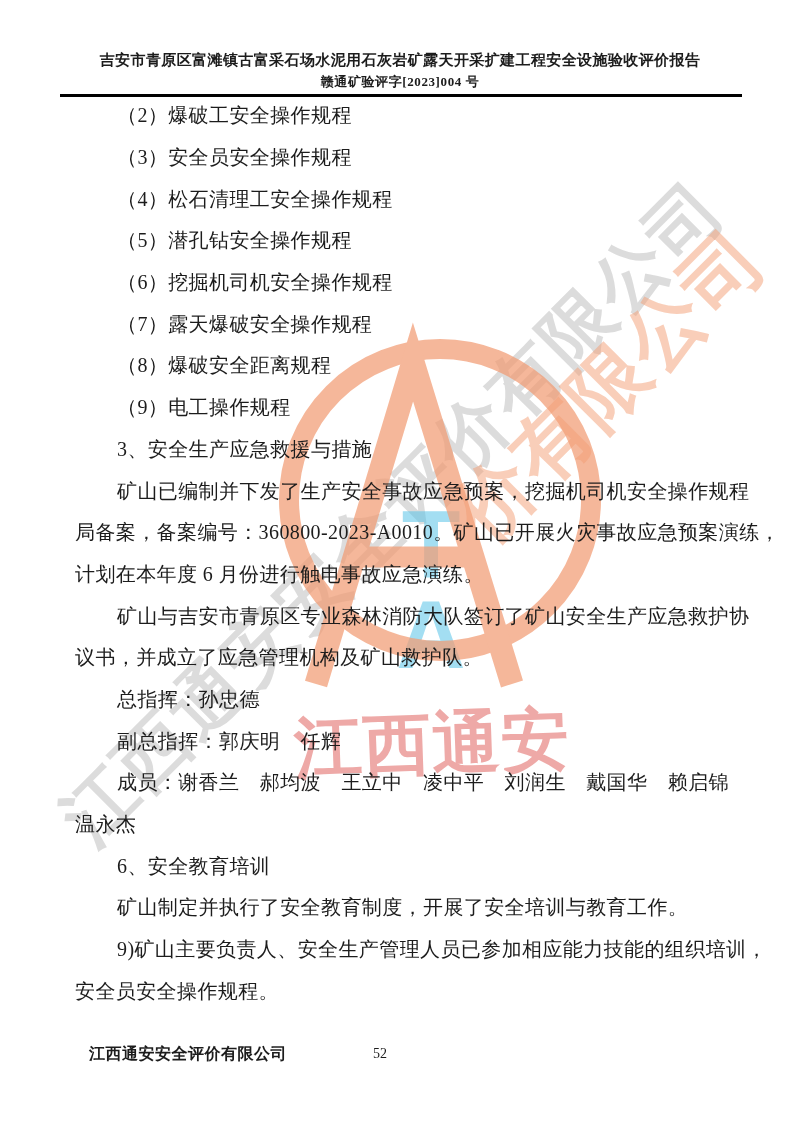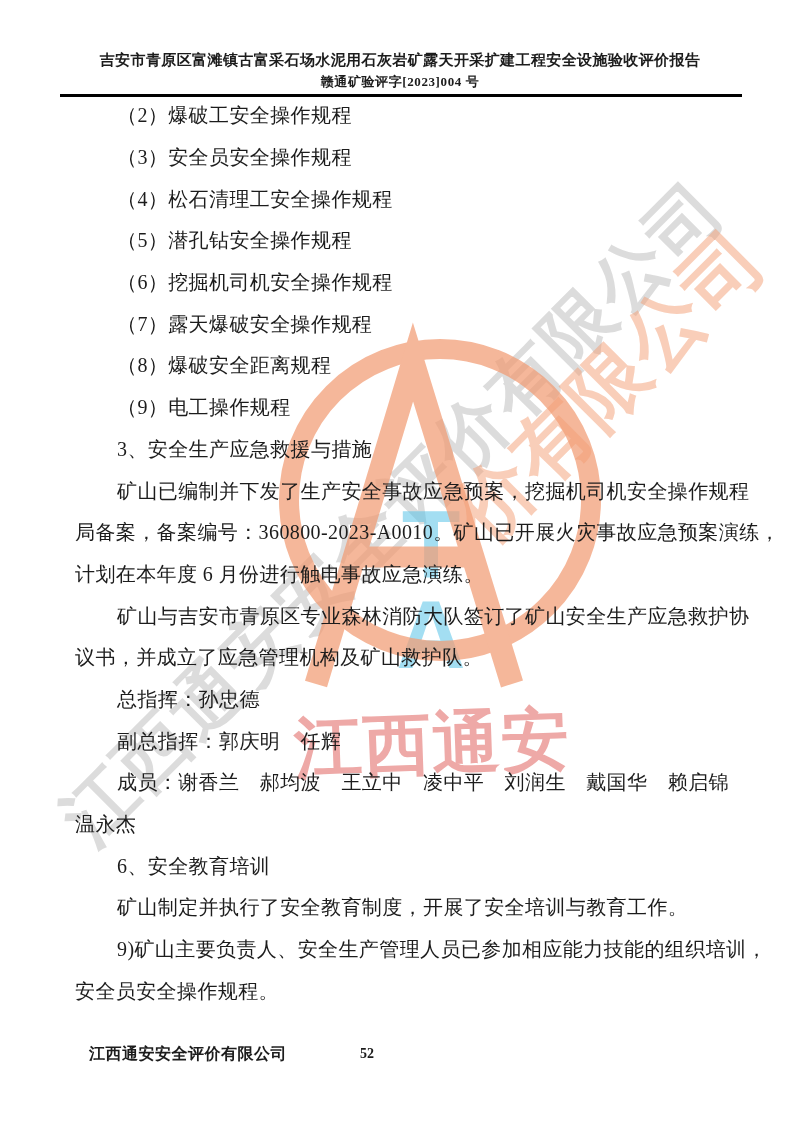--- a/index.html
+++ b/index.html
@@ -68,21 +68,21 @@
     font-size:20px;letter-spacing:0.4px;
     white-space:pre;
   }
   .text-line.ind{padding-left:42px;}
   .ftr-company{
     position:absolute;left:89px;top:1044px;
     font-size:16px;letter-spacing:0.5px;font-weight:bold;
   }
   .ftr-page{
     position:absolute;left:360px;top:1046px;width:40px;
-    text-align:left;font-size:14px;font-weight:bold;
+    text-align:center;font-size:14px;
   }
 </style>
 </head>
 <body>
 
 <div class="wm-layer">
   <div class="wm-diag wm-diag-gray">江西通安安全评价有限公司</div>
 
   <div class="wm-ta">
     <span>T</span>

